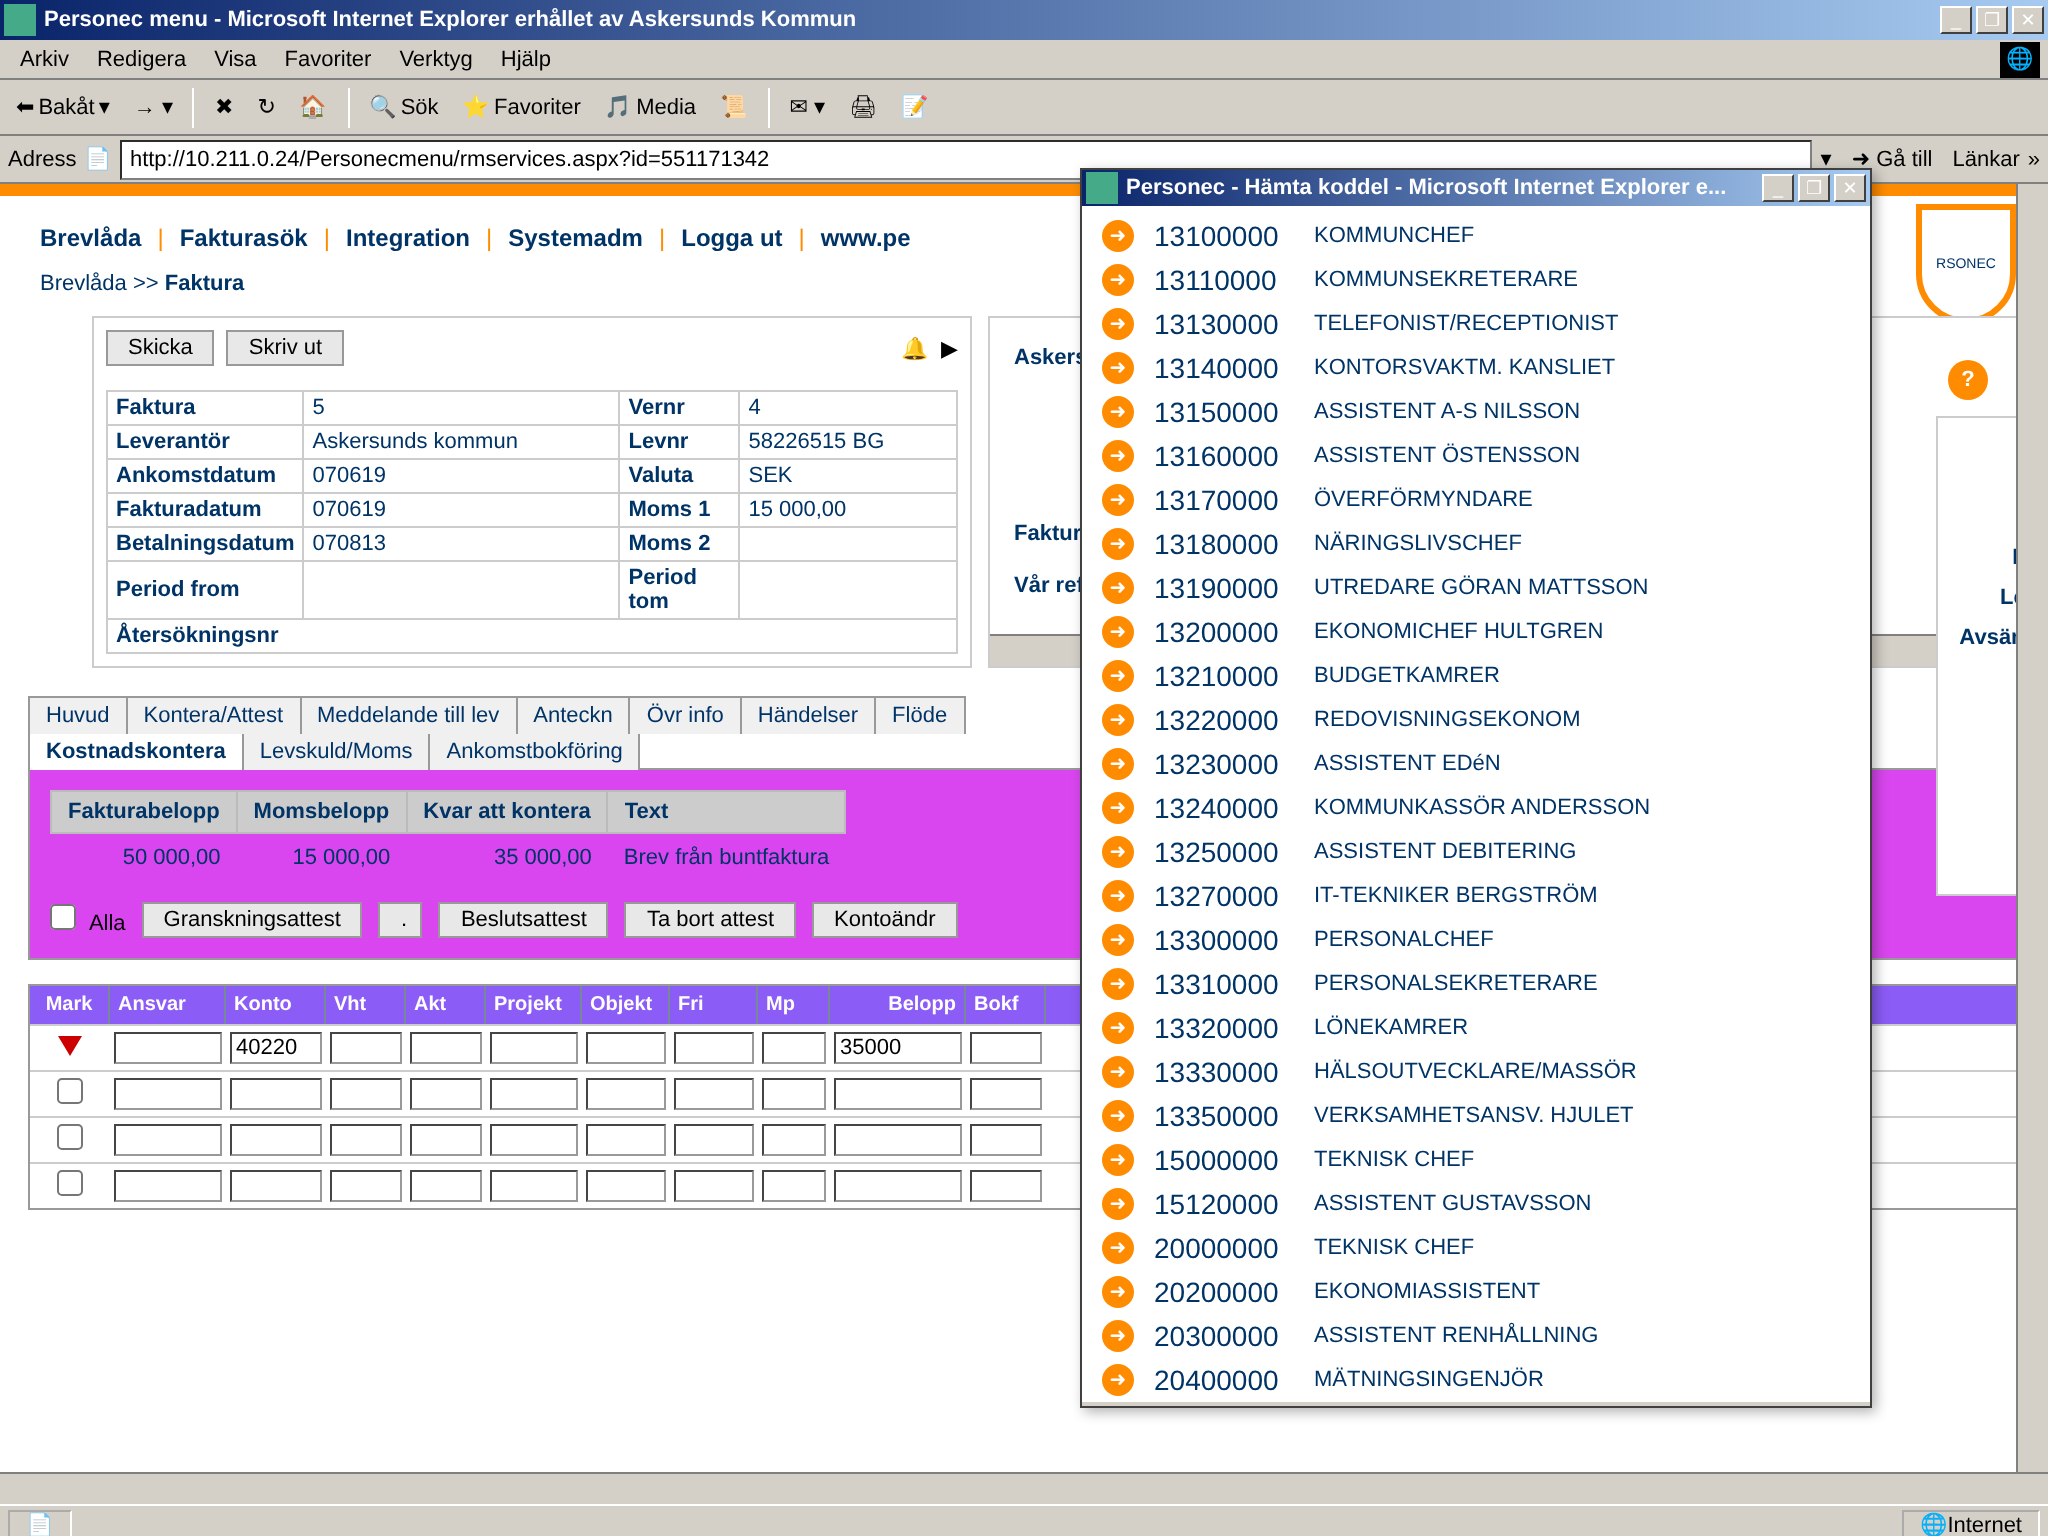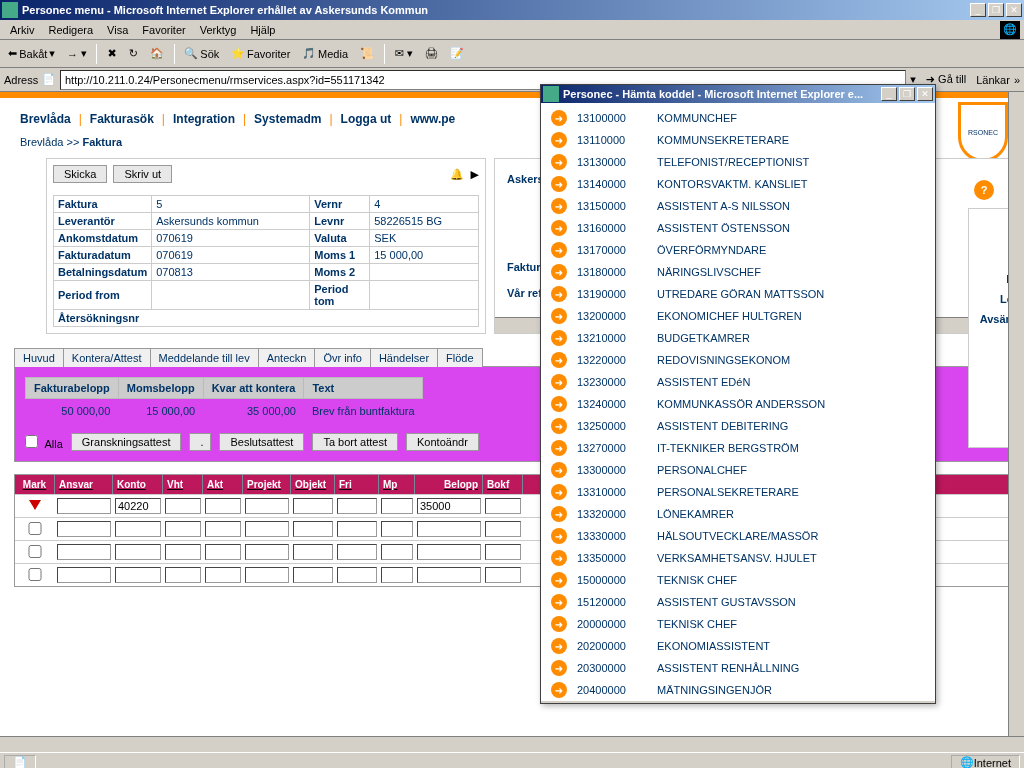--- a/index.html
+++ b/index.html
@@ -55,21 +55,21 @@
 .tab-body { border: 1px solid #999; padding: 10px; background: #d946ef; margin-top: -1px; }
 
 .sum-table { border-collapse: collapse; font-size: 11px; }
 .sum-table th { background: #ccc; color: #003366; padding: 4px 8px; font-weight: bold; text-align: left; border: 1px solid #bbb; }
 .sum-table td { padding: 6px 8px; color: #003366; }
 
 .action-row { margin-top: 10px; display: flex; align-items: center; gap: 8px; }
 .action-row input[type=checkbox] { margin-right: 4px; }
 
 .grid { margin: 12px 14px 0; border: 1px solid #999; }
-.grid-head { display: flex; background: #be185d; text-decoration: underline; }
+.grid-head { display: flex; background: #8b5cf6; }
 .grid-head div { color: white; font-weight: bold; font-size: 10px; padding: 4px; border-right: 1px solid #778899; }
 .grid-row { display: flex; border-top: 1px solid #ccc; padding: 3px 0; align-items: center; }
 .grid-row input { width: 100%; border: 1px inset #999; font-size: 11px; padding: 1px 2px; }
 .grid-cell { padding: 0 2px; }
 .c-mark { width: 40px; text-align: center; }
 .c-ansvar { width: 58px; }
 .c-konto { width: 50px; }
 .c-vht { width: 40px; }
 .c-akt { width: 40px; }
 .c-projekt { width: 48px; }
@@ -79,21 +79,21 @@
 .c-belopp { width: 68px; text-align: right; }
 .c-bokf { width: 40px; }
 
 .red-triangle { width: 0; height: 0; border-left: 6px solid transparent; border-right: 6px solid transparent; border-top: 10px solid #cc0000; display: inline-block; }
 
 .popup { position: absolute; left: 540px; top: 84px; width: 396px; height: 620px; background: #d4d0c8; border: 1px solid #404040; box-shadow: 2px 2px 6px rgba(0,0,0,0.3); z-index: 100; }
 .popup .titlebar { height: 18px; }
 .popup-body { background: white; height: 598px; overflow-y: scroll; padding: 4px 0; }
 .kod-row { display: flex; align-items: center; padding: 3px 10px; gap: 10px; }
 .kod-arrow { width: 16px; height: 16px; background: #ff8c00; border-radius: 50%; display: flex; align-items: center; justify-content: center; color: white; font-size: 10px; }
-.kod-code { color: #003366; font-size: 11px; width: 70px; }
+.kod-code { color: #003366; font-size: 14px; width: 70px; }
 .kod-name { color: #003366; font-size: 11px; }
 
 .right-side-panel { position: absolute; right: 0; top: 116px; width: 56px; background: white; border-left: 1px solid #ccc; padding: 60px 4px 0; font-size: 11px; color: #003366; text-align: right; height: 240px; border: 1px solid #ccc; }
 .right-side-panel .rrow { padding: 4px 0; font-weight: bold; }
 .help-icon { position: absolute; right: 30px; top: 88px; width: 20px; height: 20px; background: #ff8c00; border-radius: 50%; color: white; display: flex; align-items: center; justify-content: center; font-weight: bold; z-index: 50; }
 
 .statusbar { height: 20px; background: #d4d0c8; border-top: 1px solid #fff; display: flex; align-items: center; padding: 0 4px; font-size: 11px; }
 .statusbar .cell { border: 1px inset #fff; padding: 1px 8px; height: 16px; display: flex; align-items: center; }
 .statusbar .spacer { flex: 1; }
 
@@ -260,20 +260,25 @@
   <div class="tab-area">
     <div class="tabs">
       <div class="tab">Huvud</div>
       <div class="tab">Kontera/Attest</div>
       <div class="tab">Meddelande till lev</div>
       <div class="tab">Anteckn</div>
       <div class="tab">Övr info</div>
       <div class="tab">Händelser</div>
       <div class="tab">Flöde</div>
     </div>
+    <div class="tabs">
+      <div class="tab row2 active">Kostnadskontera</div>
+      <div class="tab row2">Levskuld/Moms</div>
+      <div class="tab row2">Ankomstbokföring</div>
+    </div>
     <div class="tab-body">
       <table class="sum-table">
         <tbody>
             <tr>
           <th>Fakturabelopp</th>
               <th>Momsbelopp</th>
               <th>Kvar att kontera</th>
               <th>Text</th>
         </tr>
         <tr>

